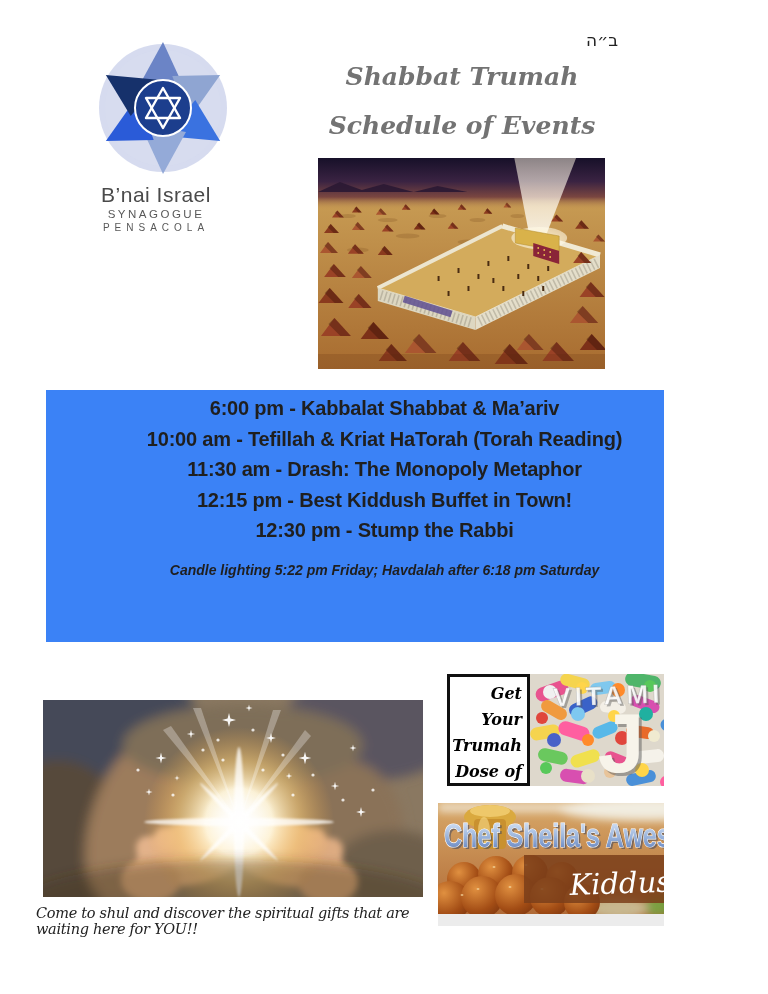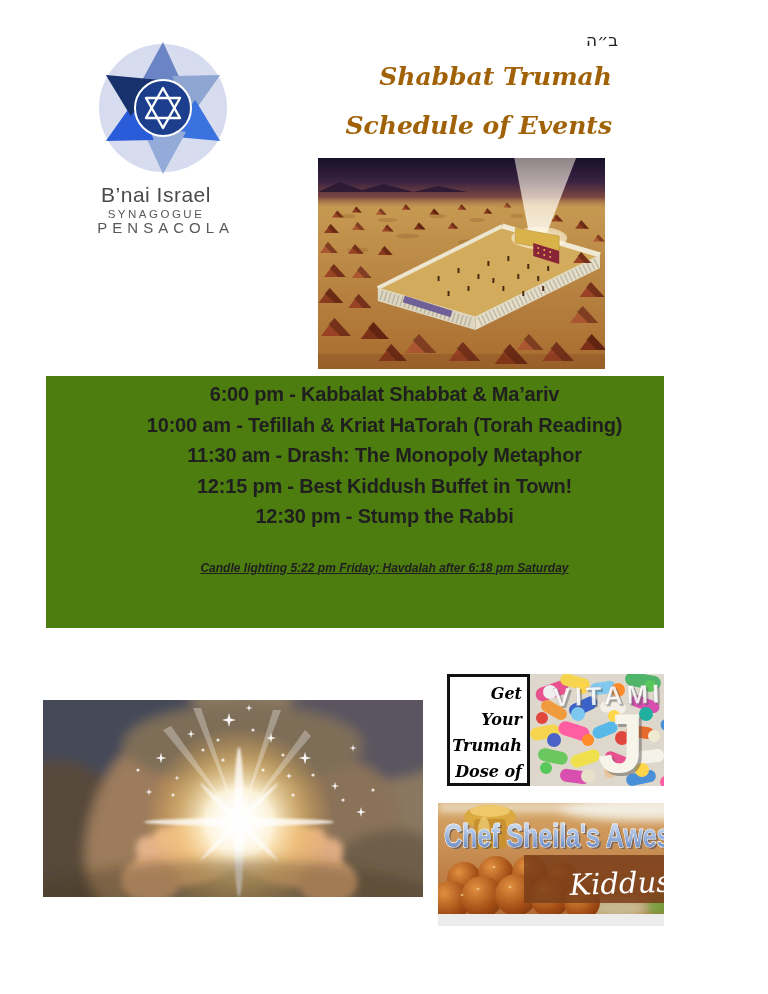--- a/index.html
+++ b/index.html
@@ -2,39 +2,39 @@
 <html><head>
 <meta charset="utf-8">
 <style>
   html,body{margin:0;padding:0;background:#fff;}
   .page{position:relative;width:664px;height:994px;background:#ffffff;overflow:hidden;
         font-family:"Liberation Sans",sans-serif;color:#1c1c1c;}
   .abs{position:absolute;}
 
   
   .hebrew-mark{top:30px;right:46px;font-size:17px;color:#222;font-family:"DejaVu Sans",sans-serif;}
-  .title-block{left:312px;top:52px;width:300px;text-align:right;
+  .title-block{left:312px;top:52px;width:300px;text-align:center;
                font-family:"DejaVu Serif",serif;font-style:italic;font-weight:600;
-               font-size:25px;line-height:49px;color:#a16207;}
+               font-size:25px;line-height:49px;color:#737373;}
 
   
   .logo-emblem{left:93px;top:42px;width:140px;height:140px;}
   .logo-text{left:78px;top:184px;width:156px;text-align:center;color:#4e4e4e;}
   .logo-name{font-size:21px;letter-spacing:.5px;color:#4a4a4a;line-height:22px;}
   .logo-sub{font-size:11.5px;letter-spacing:2.5px;color:#585858;line-height:13px;margin-top:2px;}
-  .logo-city{font-size:15px;letter-spacing:5px;color:#585858;line-height:12px;margin-top:1px;text-align:right;}
+  .logo-city{font-size:10px;letter-spacing:5px;color:#585858;line-height:12px;margin-top:1px;}
 
   
   .mishkan{left:318px;top:158px;width:287px;height:211px;}
 
   
-  .schedule-box{left:46px;top:376px;width:677px;height:252px;background:#4d7c0f;
+  .schedule-box{left:46px;top:390px;width:677px;height:252px;background:#3b82f6;
                 display:flex;flex-direction:column;align-items:center;box-sizing:border-box;padding-top:3px;}
   .schedule-item{font-size:20px;font-weight:bold;line-height:30.5px;color:#1f1f1f;letter-spacing:-0.2px;}
-  .schedule-note{margin-top:29px;font-size:12px;font-weight:bold;font-style:italic;color:#1f1f1f;text-decoration:underline;}
+  .schedule-note{margin-top:16px;font-size:14px;font-weight:bold;font-style:italic;color:#1f1f1f;}
 
   
   .hands{left:43px;top:700px;width:380px;height:197px;}
   .gift-caption{left:36px;top:905px;width:400px;font-family:"DejaVu Serif",serif;
                 font-style:italic;font-size:14.5px;color:#222;letter-spacing:-0.3px;}
 
   
   .vitamin-box{left:447px;top:674px;width:83px;height:112px;background:#fff;border:3px solid #101010;
                box-sizing:border-box;text-align:right;padding:4px 5px 8px 0;
                font-family:"DejaVu Serif",serif;font-style:italic;font-weight:bold;
@@ -288,20 +288,21 @@
       <circle cx="300" cy="100" r="1.6"></circle>
         <circle cx="95" cy="70" r="1.6"></circle>
         <circle cx="330" cy="90" r="1.6"></circle>
       <circle cx="220" cy="70" r="1.6"></circle>
         <circle cx="250" cy="95" r="1.6"></circle>
         <circle cx="180" cy="60" r="1.6"></circle>
     </g>
     <ellipse cx="190" cy="215" rx="230" ry="55" fill="rgba(70,50,30,0.35)" filter="url(#hb6)"></ellipse>
   </svg>
 
+  <div class="abs gift-caption">Come to shul and discover the spiritual gifts that are waiting here for YOU!!</div>
 
   <div class="abs vitamin-box">
     <div>Get</div>
     <div>Your</div>
     <div>Trumah</div>
     <div>Dose of</div>
   </div>
 
   <svg class="abs pills" viewBox="0 0 175 112" preserveAspectRatio="none">
     <rect width="175" height="112" fill="#ded8cc"></rect>

